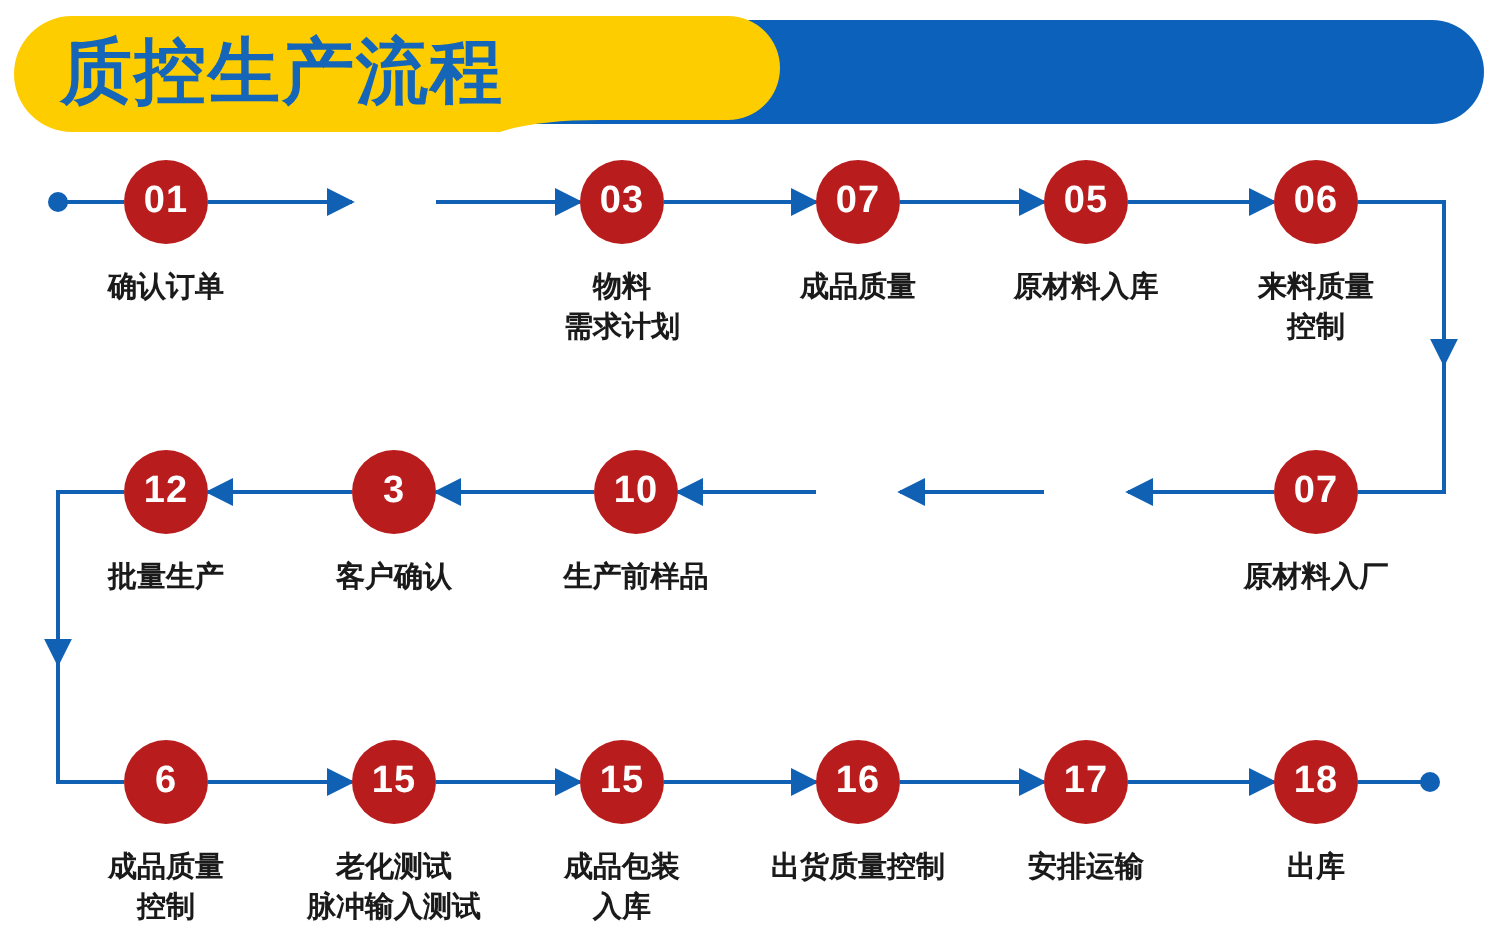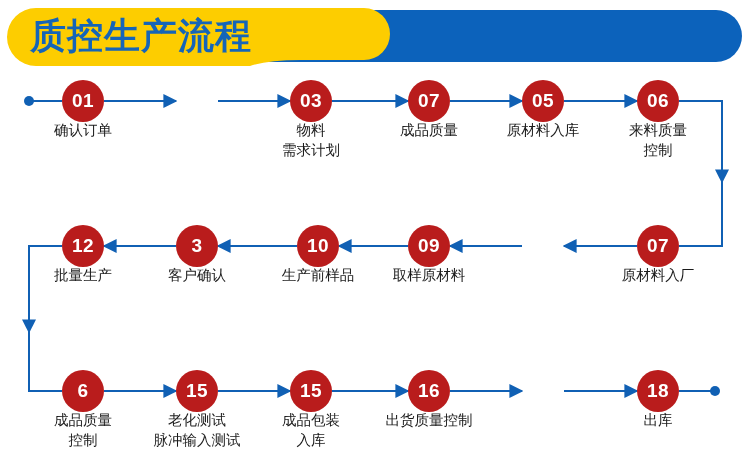--- a/index.html
+++ b/index.html
@@ -72,29 +72,29 @@
     font-size: 19px;
     font-weight: bold;
     line-height: 42px;
     text-align: center;
     letter-spacing: 0.5px;
     box-sizing: border-box;
   }
   .node-label {
     position: absolute;
     left: 50%;
-    top: 40px;
+    top: 54px;
     transform: translateX(-50%);
     width: 150px;
     text-align: center;
     font-size: 14.5px;
     line-height: 20px;
     color: #1a1a1a;
     white-space: pre-line;
-    font-weight: normal;
+    font-weight: bold;
   }
 </style>
 </head>
 <body>
 
 <div id="header-banner">
   <svg width="750" height="72" viewBox="0 0 750 72">
 
     <rect x="10" y="10" width="732" height="52" rx="26" ry="26" fill="#0c62bb"></rect>
 
@@ -184,24 +184,20 @@
     <div class="node-label">批量生产</div>
   </div>
   <div class="node" style="left:197px; top:246px;">
     <div class="node-circle">3</div>
     <div class="node-label">客户确认</div>
   </div>
   <div class="node" style="left:318px; top:246px;">
     <div class="node-circle">10</div>
     <div class="node-label">生产前样品</div>
   </div>
-  <div class="node" style="left:429px; top:246px;">
-    <div class="node-circle">09</div>
-    <div class="node-label">取样原材料</div>
-  </div>
   <div class="node" style="left:658px; top:246px;">
     <div class="node-circle">07</div>
     <div class="node-label">原材料入厂</div>
   </div>
 
   <div class="node" style="left:83px; top:391px;">
     <div class="node-circle">6</div>
     <div class="node-label">成品质量
 控制</div>
   </div>
@@ -212,18 +208,22 @@
   </div>
   <div class="node" style="left:311px; top:391px;">
     <div class="node-circle">15</div>
     <div class="node-label">成品包装
 入库</div>
   </div>
   <div class="node" style="left:429px; top:391px;">
     <div class="node-circle">16</div>
     <div class="node-label">出货质量控制</div>
   </div>
+  <div class="node" style="left:543px; top:391px;">
+    <div class="node-circle">17</div>
+    <div class="node-label">安排运输</div>
+  </div>
   <div class="node" style="left:658px; top:391px;">
     <div class="node-circle">18</div>
     <div class="node-label">出库</div>
   </div>
 
 </div>
 
 </body></html>

